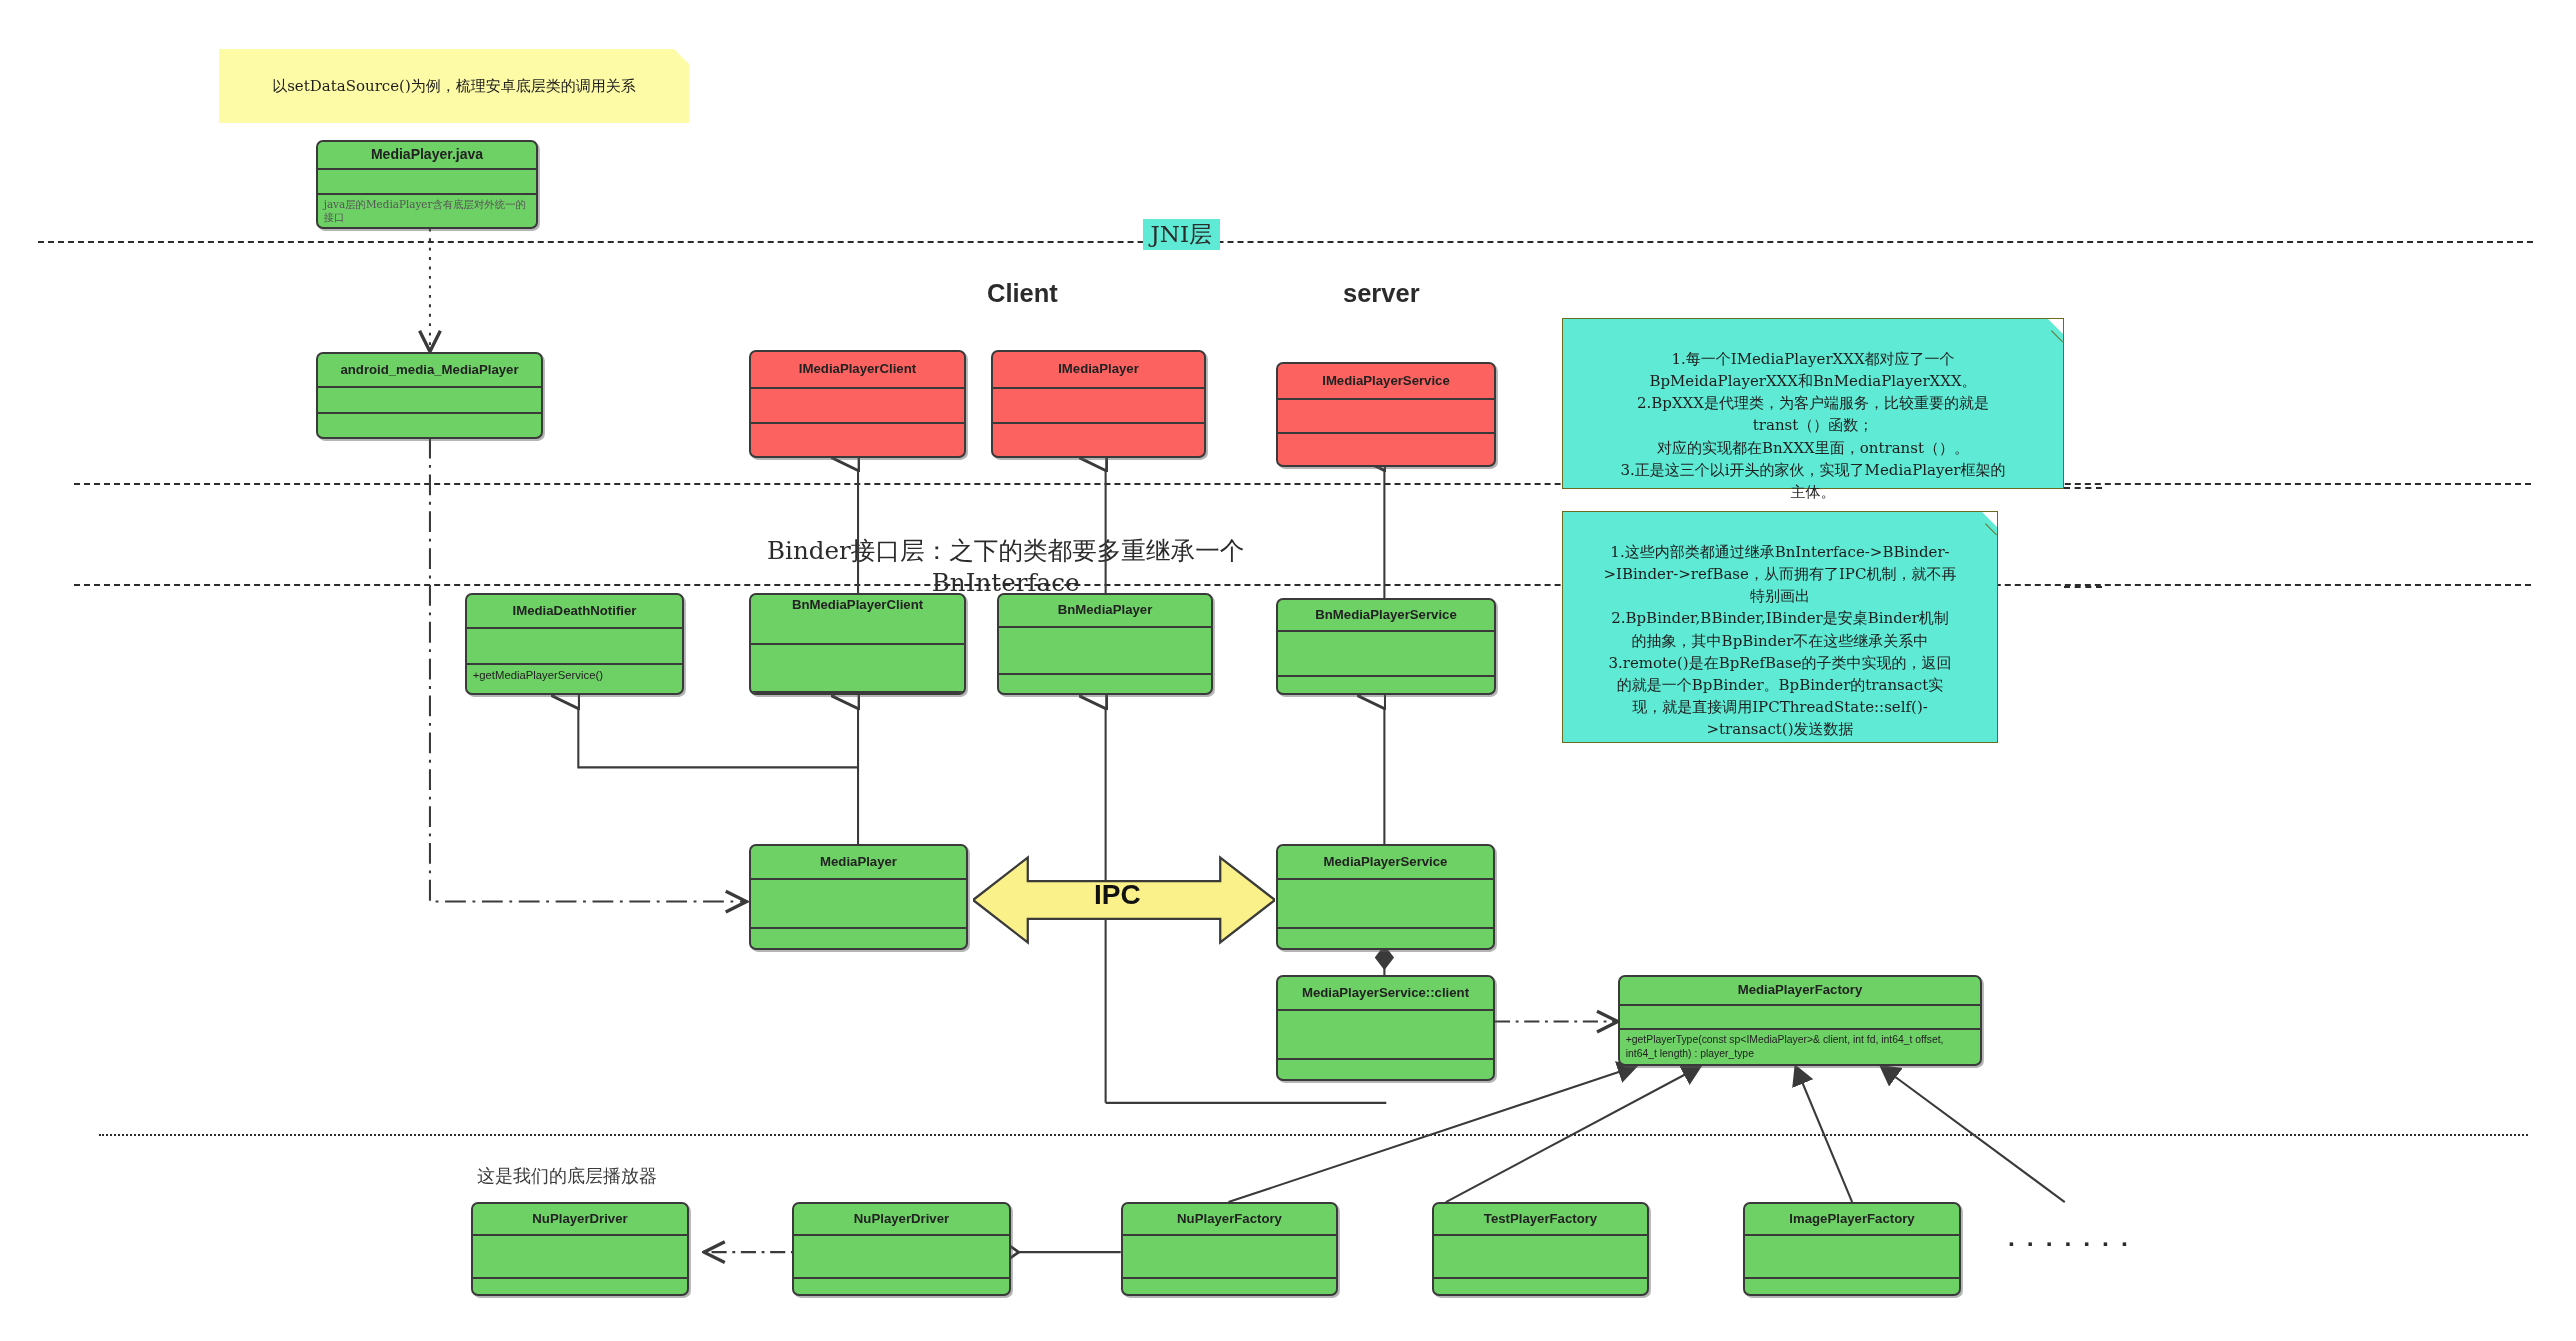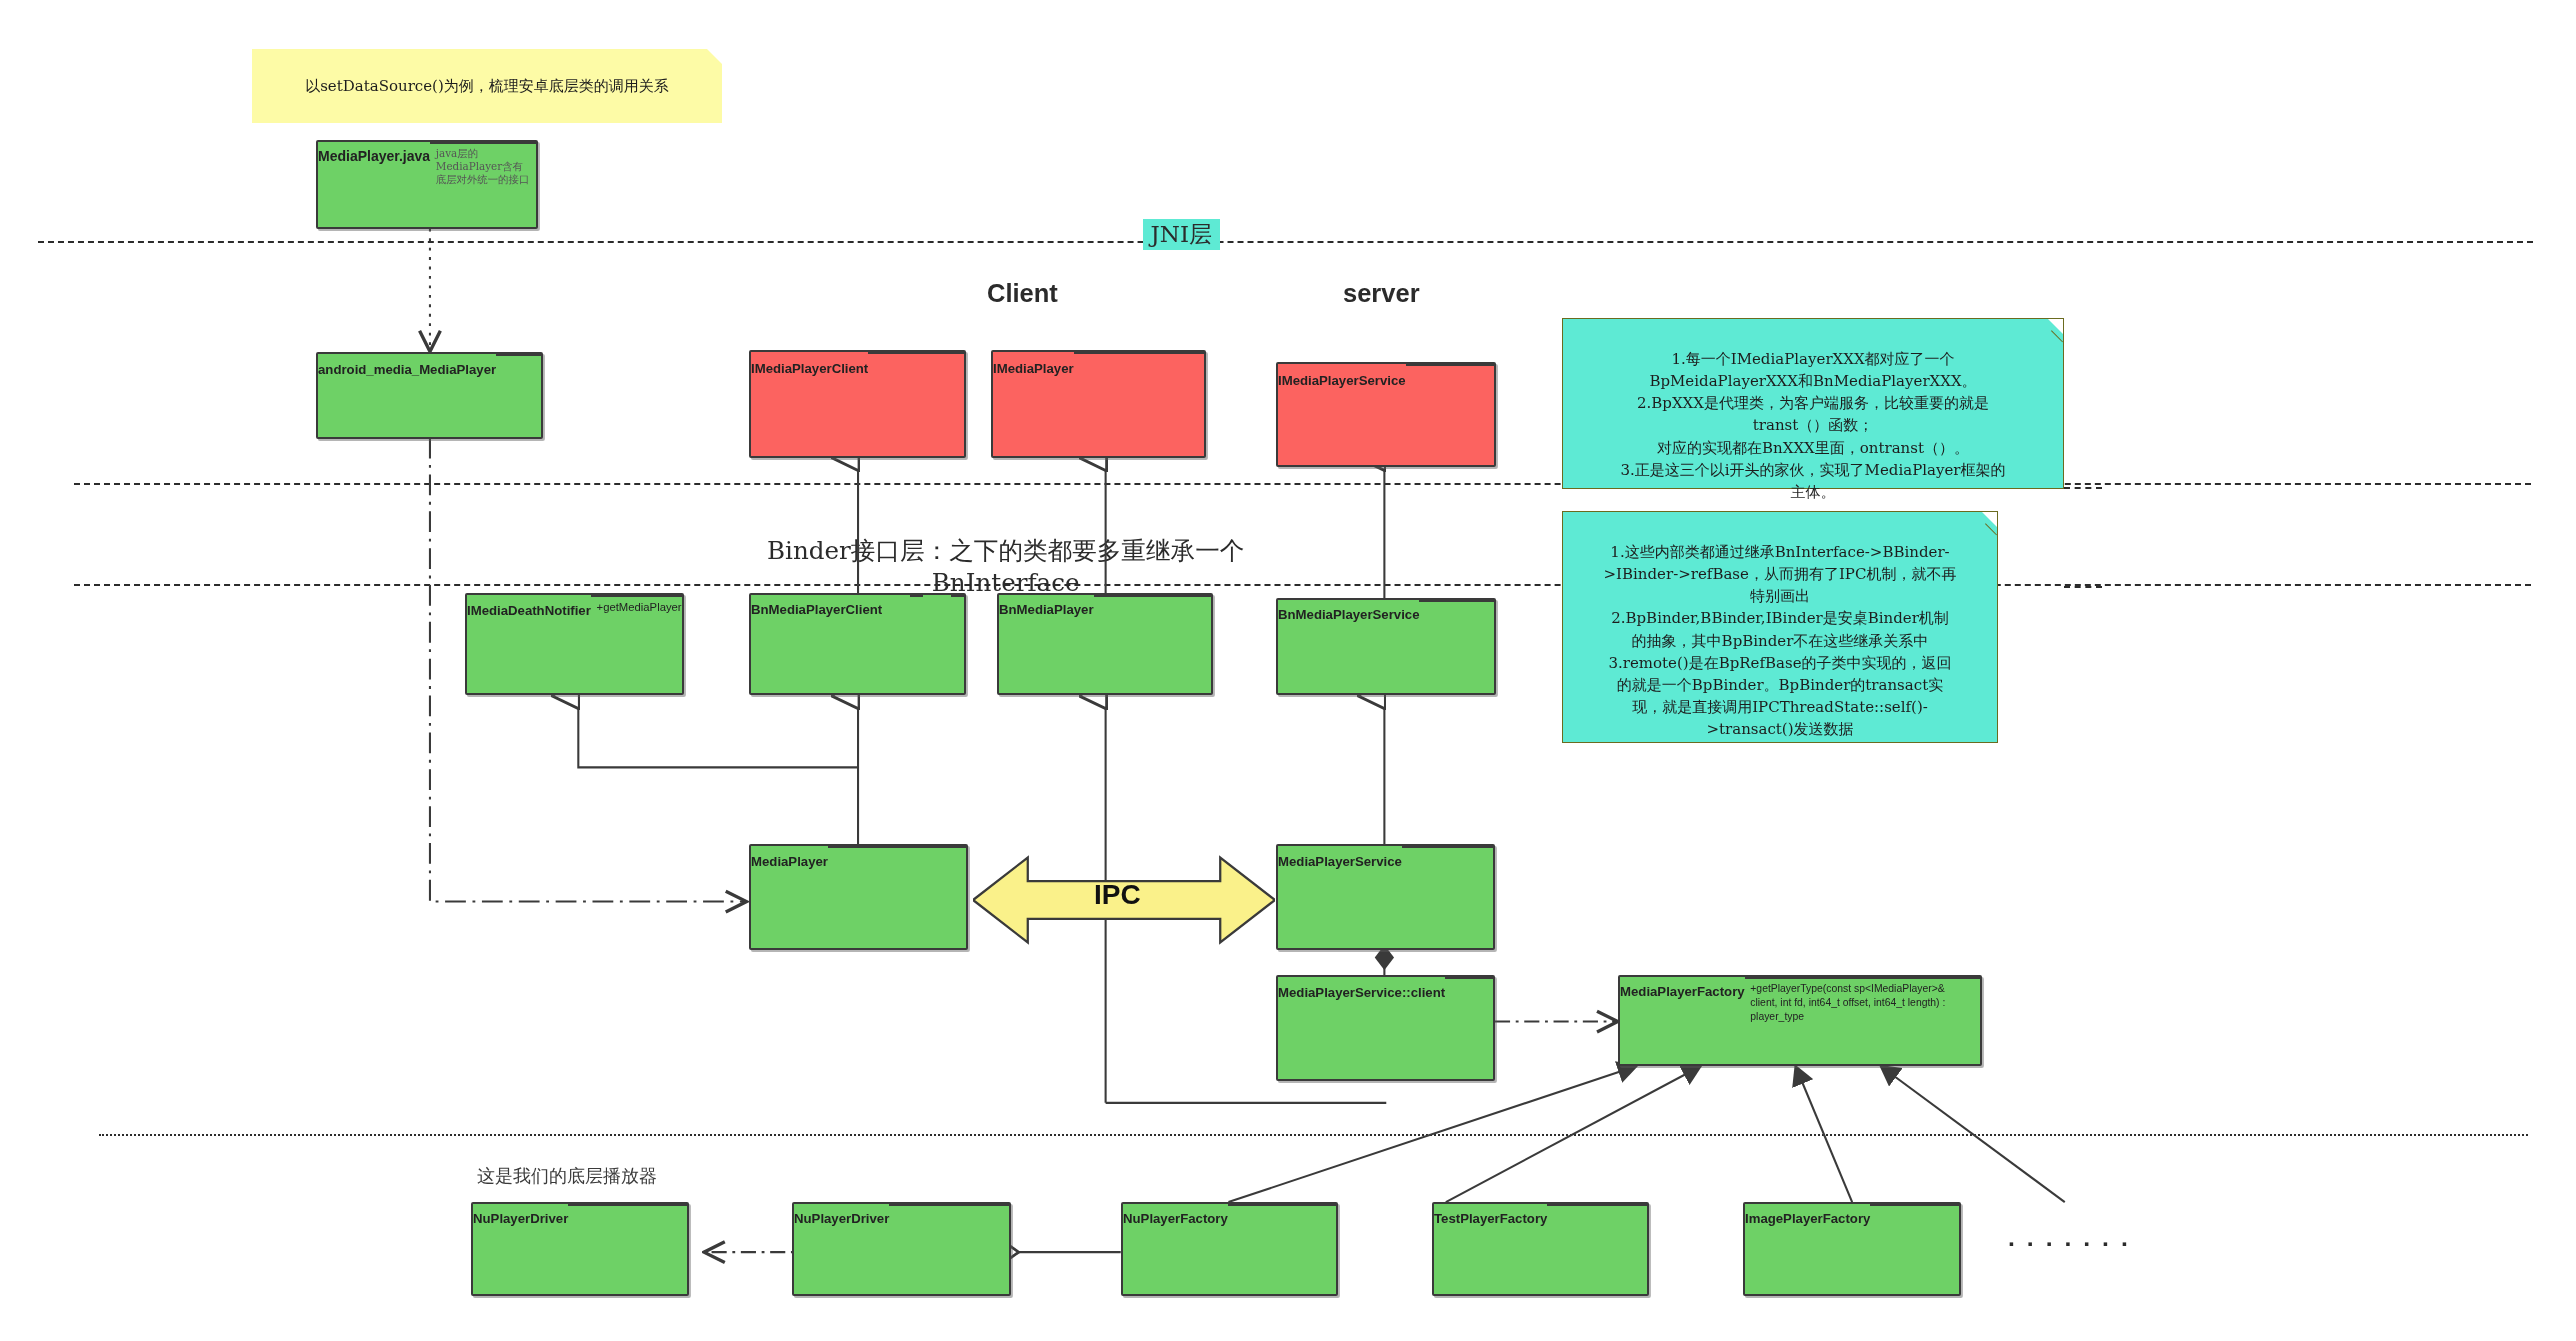--- a/index.html
+++ b/index.html
@@ -1,42 +1,42 @@
 <!DOCTYPE html>
 <html style="font-size:15px"><head>
 <meta charset="utf-8">
 <style>
   html,body{margin:0;padding:0;background:#ffffff;}
   body{font-family:"Liberation Sans",sans-serif;}
   #canvas{position:relative;width:2576px;height:1342px;background:#fff;overflow:hidden;}
 
   
   .uml{position:absolute;box-sizing:border-box;border:2.4px solid #3a3a3a;
-       border-radius:2px;box-shadow:1.9px 1.9px 0 rgba(90,90,90,.45);
-       display:flex;overflow:hidden;}
+       border-radius:7px;box-shadow:1.9px 1.9px 0 rgba(90,90,90,.45);
+       display:flex;flex-direction:column;overflow:hidden;}
   .uml.green{background:#6ed166;}
   .uml.red{background:#fc6360;}
   .uml .hdr{display:flex;align-items:center;justify-content:center;
             font-weight:bold;color:#222;text-align:center;line-height:1.1;}
   .uml .sect{border-top:2.4px solid #3a3a3a;flex:1 1 auto;}
   .uml .sect.txt{display:block;padding:2.8px 5.7px;font-weight:normal;color:#222;
                  text-align:left;line-height:1.25;}
   .uml .sect.cn{font-family:"DejaVu Serif",serif;color:#555;}
 
   
   .note{position:absolute;box-sizing:border-box;background:#5eead4;
         border:1.4px solid #6b6b1f;color:#1d1d1d;
         font-family:"DejaVu Serif",serif;text-align:center;line-height:1.48;
         white-space:pre-line;padding:6.6px 9.4px;}
   .note .dogear{position:absolute;top:0;right:0;width:0;height:0;
         border-left:15px solid transparent;border-top:15px solid #ffffff;}
   .note .dogear-l{position:absolute;top:0;right:0;width:16px;height:16px;
         border-left:1.4px solid #6b6b1f;transform:rotate(-45deg);
         transform-origin:100% 0;}
-  .note.plain{background:#fdfba6;border:0;margin-left:33px;}
+  .note.plain{background:#fdfba6;border:0;}
 
   
   .lbl{position:absolute;color:#2b2b2b;white-space:nowrap;}
   .lbl.bold{font-weight:bold;}
   .lbl.serif{font-family:"DejaVu Serif",serif;}
   .lbl.cn{font-family:"DejaVu Sans",sans-serif;}
 
   
   .divider{position:absolute;height:0;border-top:1.9px dashed #2b2b2b;}
 

